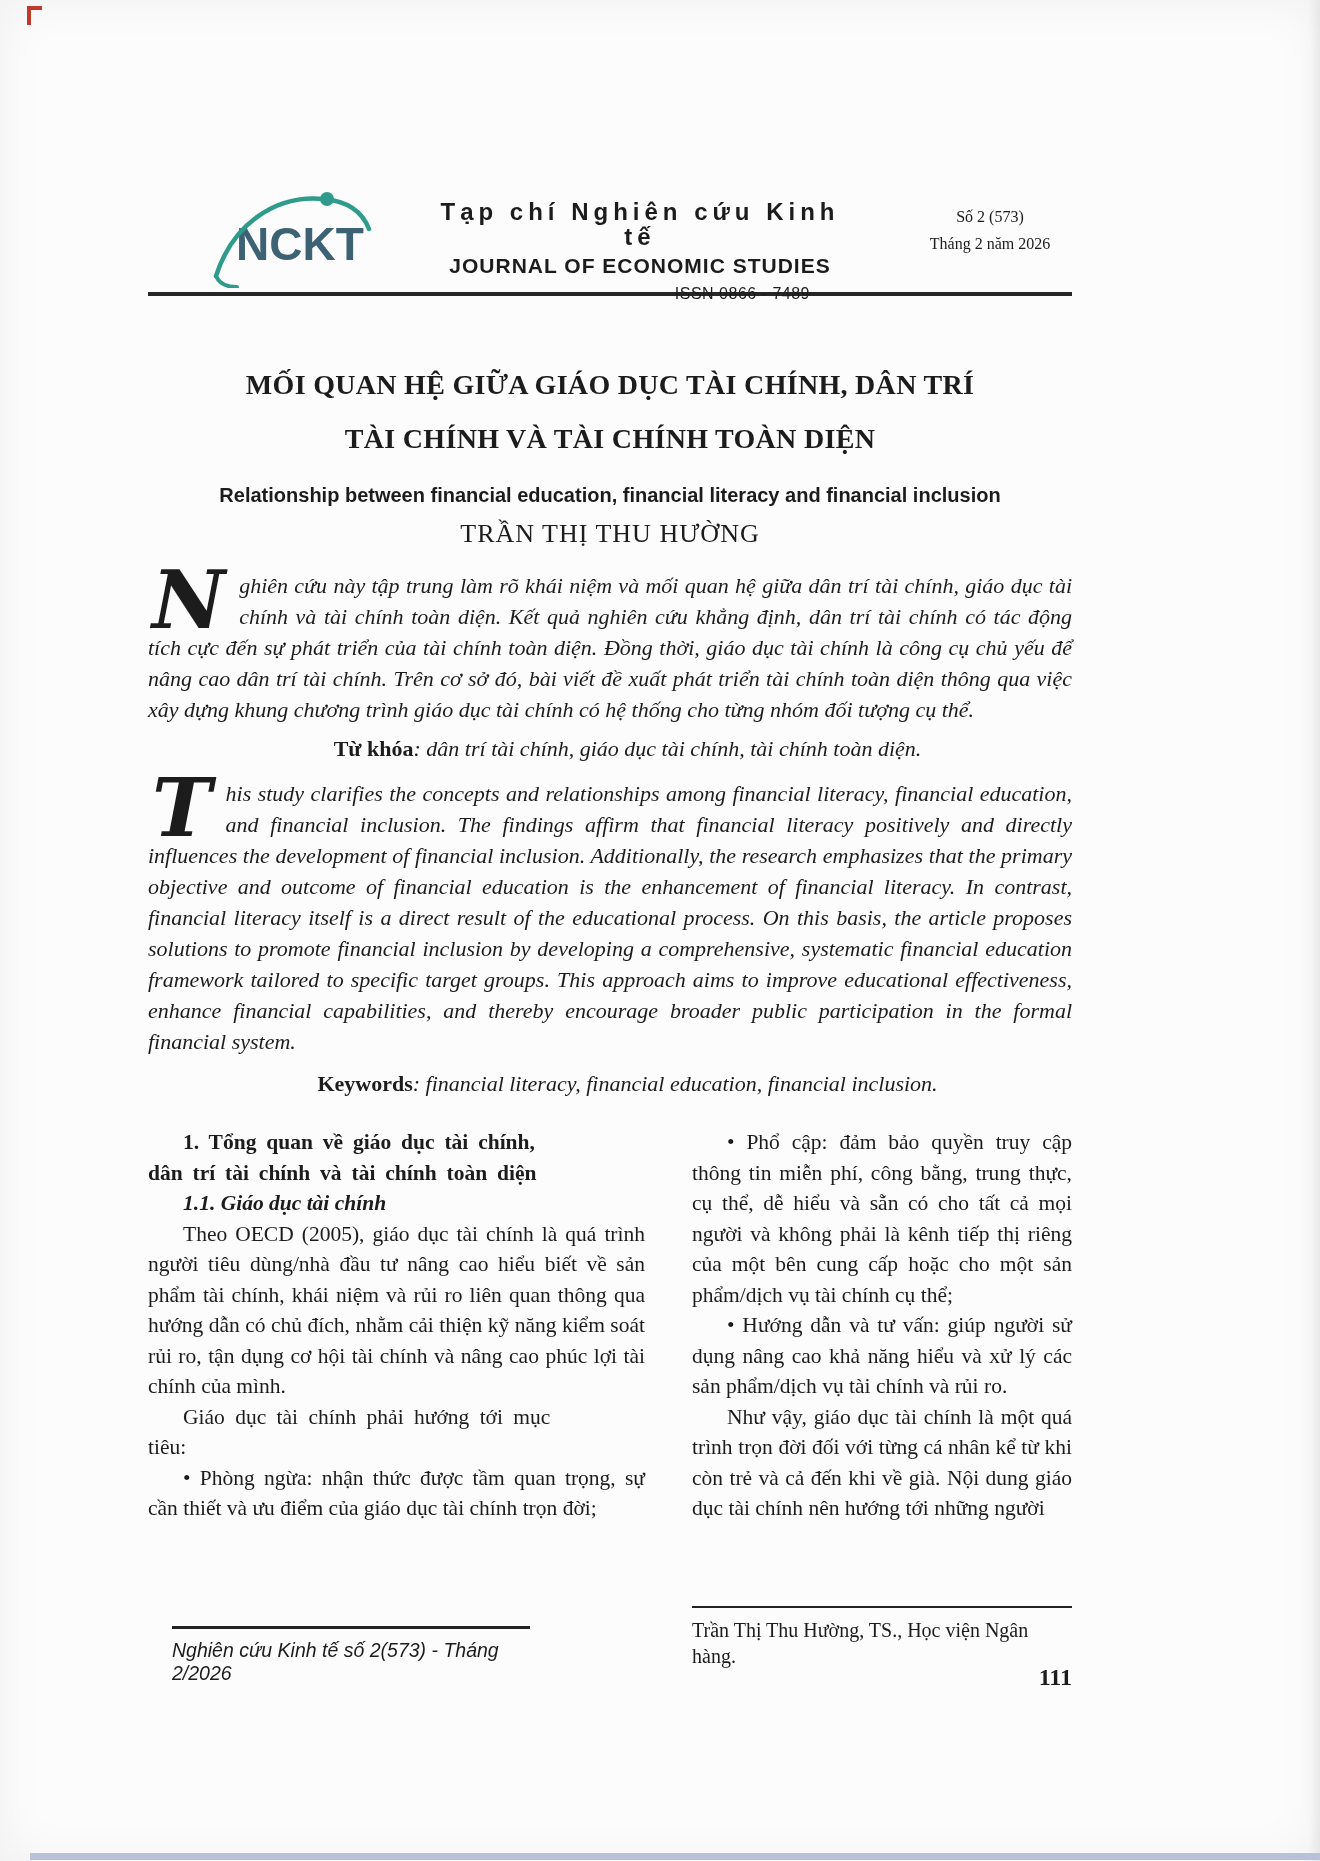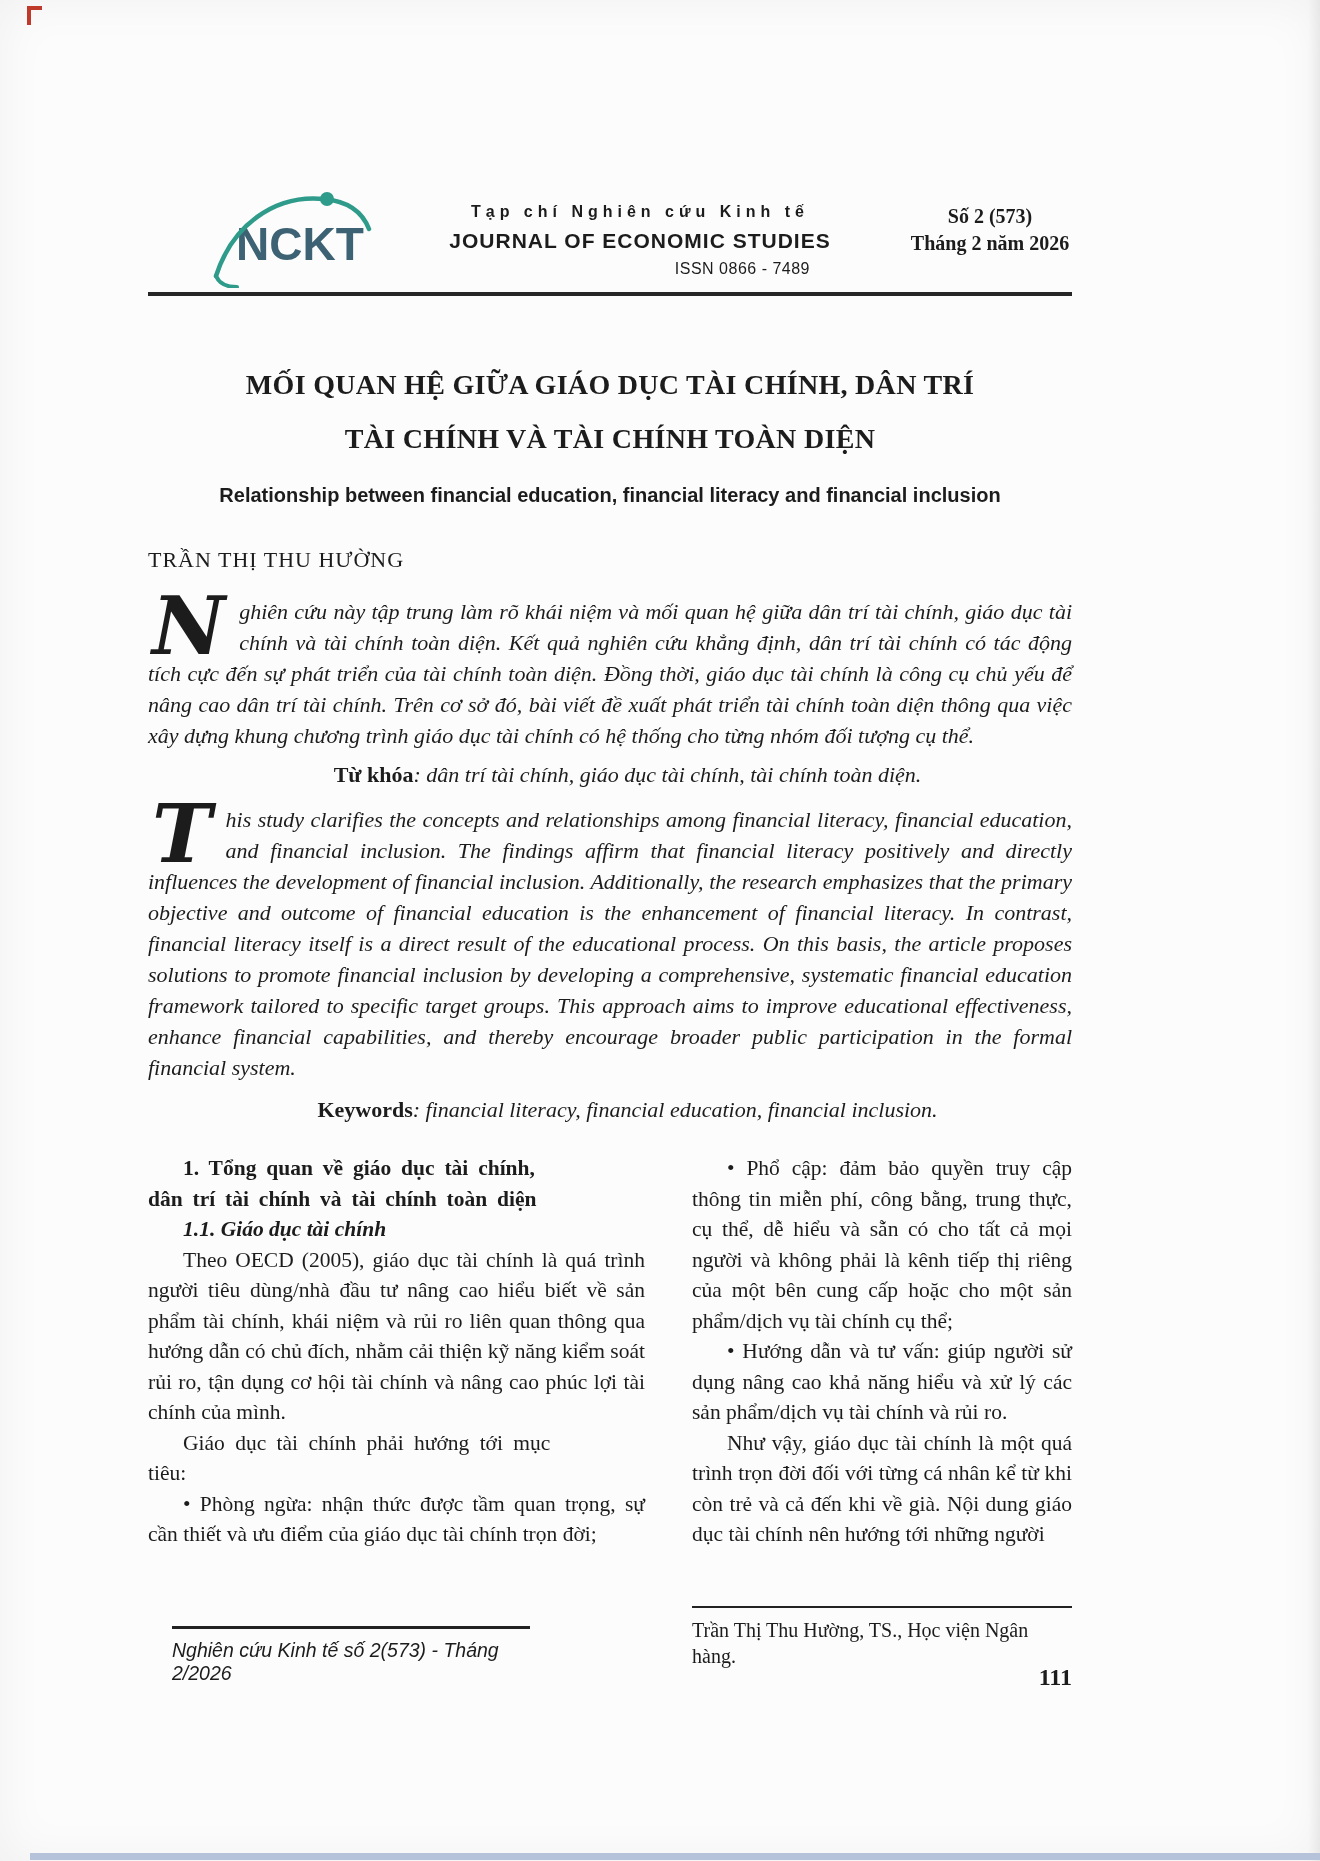--- a/index.html
+++ b/index.html
@@ -12,32 +12,32 @@
   [data-bind]{white-space:pre-line;}
   .content{position:absolute;left:148px;top:0;width:924px;}
 
   
   .masthead{position:relative;height:292px;border-bottom:4px solid #262626;}
   .logo{position:absolute;left:62px;top:188px;width:175px;height:100px;}
   .logo svg{display:block;}
   .logo-letters{font-family:"Liberation Sans",sans-serif;font-weight:bold;}
   .mast-center{position:absolute;left:292px;top:199px;width:400px;text-align:center;
     font-family:"Liberation Sans",sans-serif;}
-  .jname-vi{font-size:16px;font-weight:bold;letter-spacing:5px;line-height:25px;}
+  .jname-vi{font-size:24px;font-weight:bold;letter-spacing:5px;line-height:25px;}
   .jname-en{font-size:21px;font-weight:bold;letter-spacing:1px;line-height:27px;margin-top:3px;}
   .issn{font-size:16px;text-align:right;padding-right:30px;margin-top:6px;letter-spacing:0.5px;}
   .mast-right{position:absolute;right:-14px;top:203px;width:192px;text-align:center;
-    font-weight:bold;font-size:20px;line-height:27px;}
+    font-weight:normal;font-size:16px;line-height:27px;}
 
   
   .title{margin-top:62px;text-align:center;font-weight:bold;font-size:28px;
     line-height:54px;letter-spacing:0.3px;}
   .subtitle{margin-top:16px;text-align:center;font-family:"Liberation Sans",sans-serif;
     font-weight:bold;font-size:20px;line-height:26px;}
-  .author{margin-top:38px;text-align:left;font-size:22px;letter-spacing:1px;line-height:28px;}
+  .author{margin-top:12px;text-align:center;font-size:26px;letter-spacing:1px;line-height:28px;}
 
   
   .abstract{margin-top:22px;font-style:italic;font-size:22px;line-height:31px;text-align:justify;}
   .dropcap{float:left;font-family:"DejaVu Serif",serif;font-style:italic;font-weight:bold;
     font-size:80px;line-height:56px;padding:2px 14px 0 4px;}
   .kw{margin:8px 0 0 0;font-style:italic;font-size:22px;line-height:31px;text-indent:35px;text-align:center;}
   .kw .kw-label{font-style:normal;font-weight:bold;}
 
   
   .columns{display:flex;margin-top:28px;}

